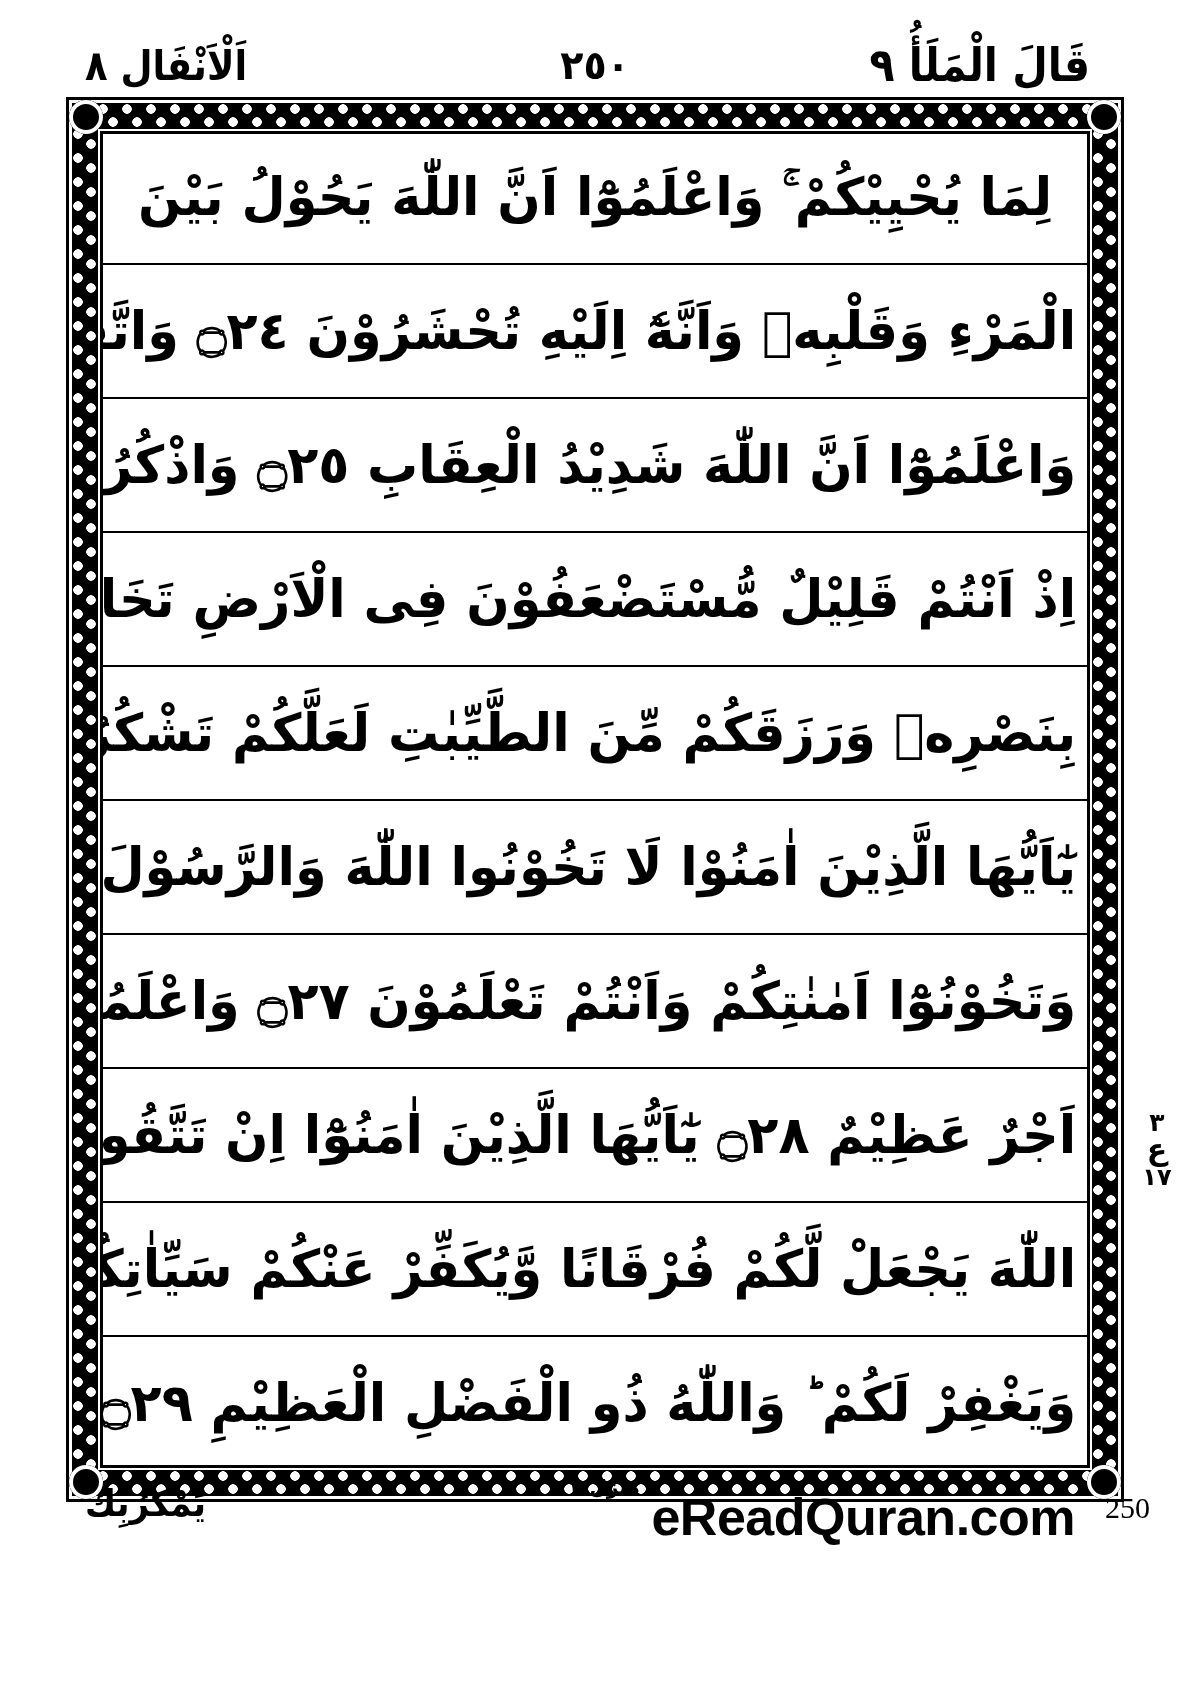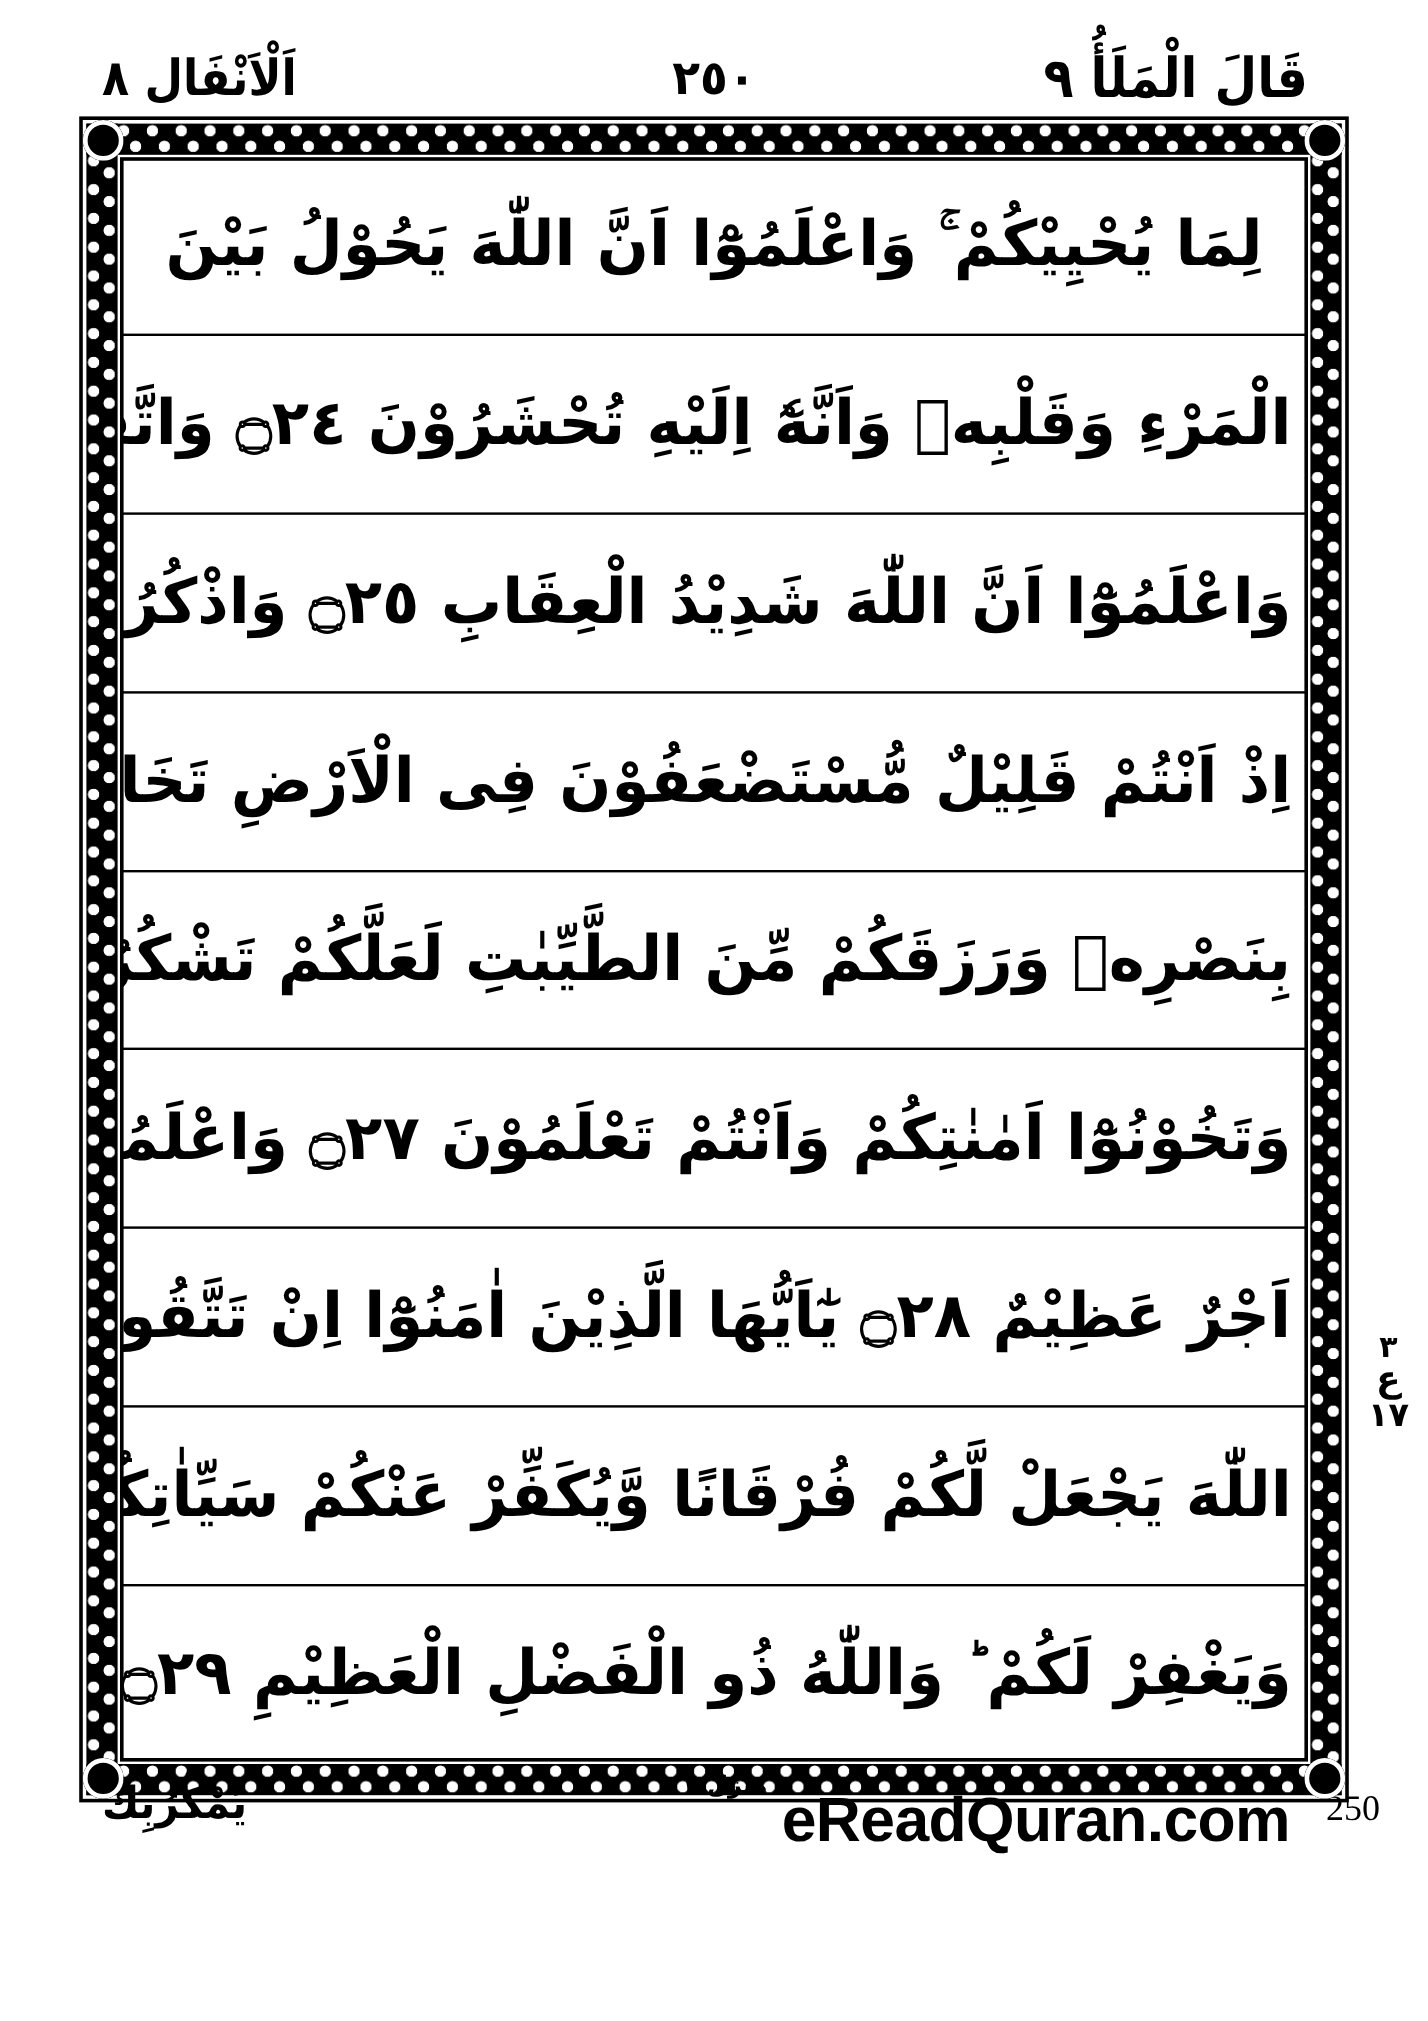--- a/index.html
+++ b/index.html
@@ -189,21 +189,21 @@
     text-align: center;
     font-family: "DejaVu Sans", sans-serif;
     font-weight: bold;
     color: #000;
     line-height: 1.0;
     direction: rtl;
   }
   .ruku-mark span { display: block; }
   .ruku-num  { font-size: 25px; }
   .ruku-ayn  { font-size: 30px; }
-  .ruku-cnt  { font-size: 28px; }
+  .ruku-cnt  { font-size: 24px; }
 
   
   .footer {
     position: absolute;
     top: 1465px;
     left: 40px;
     right: 20px;
     height: 120px;
   }
   .footer-catchword {
@@ -288,20 +288,23 @@
       <div class="ayah-text">الْمَرْءِ وَقَلْبِهٖ وَاَنَّهٗٓ اِلَيْهِ تُحْشَرُوْنَ ۝٢٤ وَاتَّقُوْا</div>
     </div>
     <div class="ayah-line">
       <div class="ayah-text">وَاعْلَمُوْٓا اَنَّ اللّٰهَ شَدِيْدُ الْعِقَابِ ۝٢٥ وَاذْكُرُوْٓا</div>
     </div>
     <div class="ayah-line">
       <div class="ayah-text">اِذْ اَنْتُمْ قَلِيْلٌ مُّسْتَضْعَفُوْنَ فِى الْاَرْضِ تَخَافُوْنَ</div>
     </div>
     <div class="ayah-line">
       <div class="ayah-text">بِنَصْرِهٖ وَرَزَقَكُمْ مِّنَ الطَّيِّبٰتِ لَعَلَّكُمْ تَشْكُرُوْنَ ۝٢٦</div>
+    </div>
+    <div class="ayah-line">
+      <div class="ayah-text">يٰٓاَيُّهَا الَّذِيْنَ اٰمَنُوْا لَا تَخُوْنُوا اللّٰهَ وَالرَّسُوْلَ</div>
     </div>
     <div class="ayah-line">
       <div class="ayah-text">وَتَخُوْنُوْٓا اَمٰنٰتِكُمْ وَاَنْتُمْ تَعْلَمُوْنَ ۝٢٧ وَاعْلَمُوْٓا اَنَّمَآ</div>
     </div>
     <div class="ayah-line">
       <div class="ayah-text">اَجْرٌ عَظِيْمٌ ۝٢٨ يٰٓاَيُّهَا الَّذِيْنَ اٰمَنُوْٓا اِنْ تَتَّقُوا</div>
     </div>
     <div class="ayah-line">
       <div class="ayah-text">اللّٰهَ يَجْعَلْ لَّكُمْ فُرْقَانًا وَّيُكَفِّرْ عَنْكُمْ سَيِّاٰتِكُمْ</div>
     </div>

